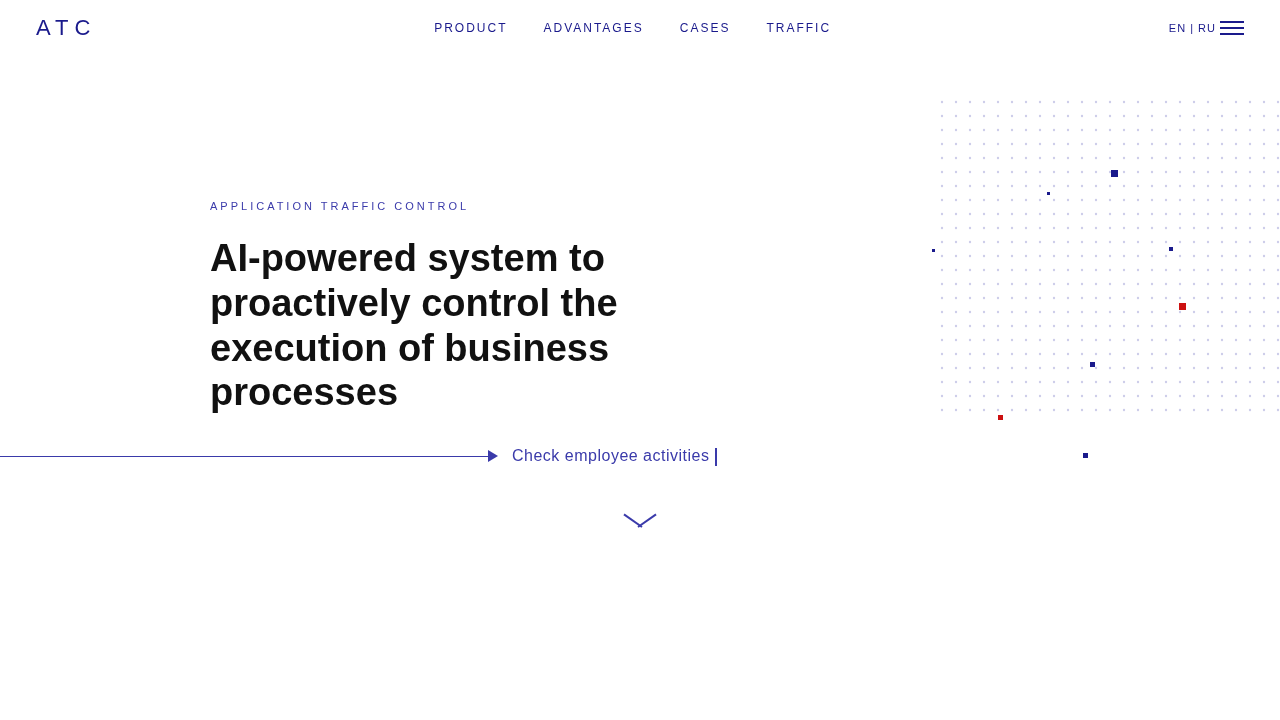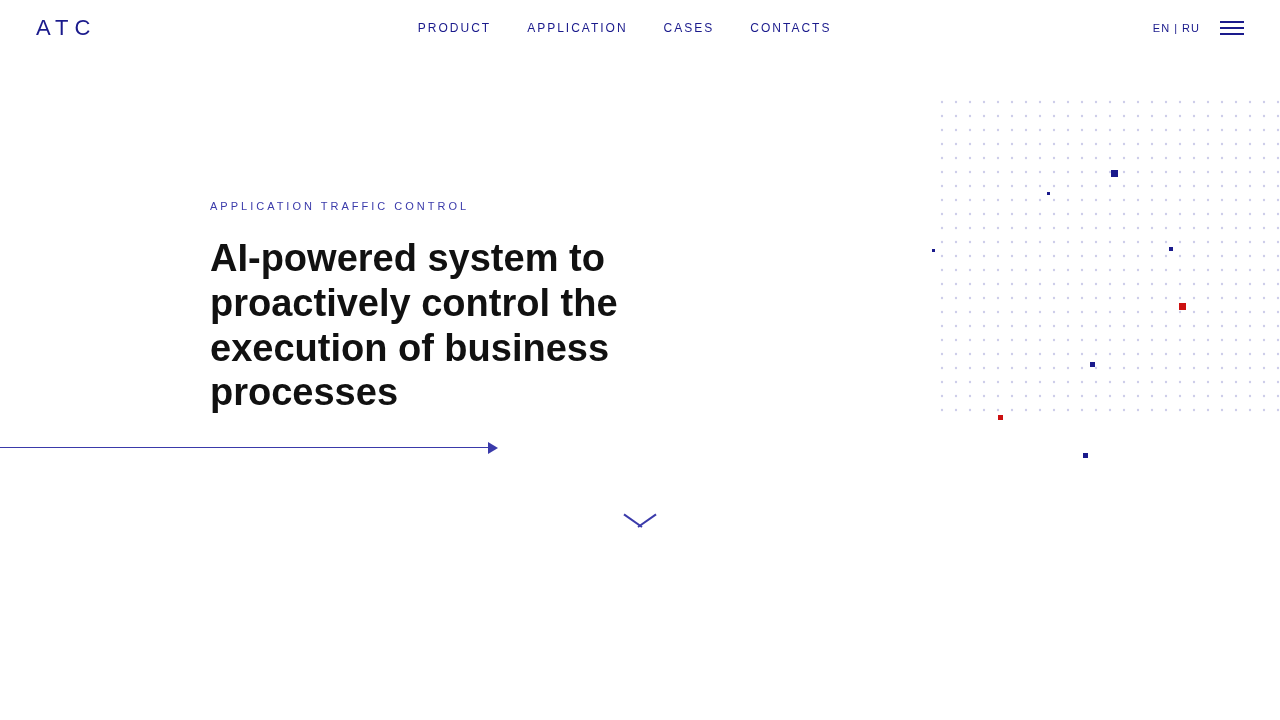--- a/index.html
+++ b/index.html
@@ -46,21 +46,21 @@
       letter-spacing: 2px;
       color: #1a1a8c;
       text-decoration: none;
       font-weight: 400;
       cursor: pointer;
     }
 
     .header-right {
       display: flex;
       align-items: center;
-      gap: 20px;
+      gap: 4px;
     }
 
     .lang-switcher {
       font-size: 11px;
       color: #1a1a8c;
       letter-spacing: 1px;
     }
 
     .hamburger {
       display: flex;
@@ -215,23 +215,23 @@
     }
   </style>
 </head>
 <body>
 
 <header>
   <a href="#" class="logo">ATC</a>
 
   <nav>
     <a href="#" class="nav-link">PRODUCT</a>
-    <a href="#" class="nav-link">APPLICATION</a>
+    <a href="#" class="nav-link">ADVANTAGES</a>
     <a href="#" class="nav-link">CASES</a>
-    <a href="#" class="nav-link">CONTACTS</a>
+    <a href="#" class="nav-link">TRAFFIC</a>
   </nav>
 
   <div class="header-right">
     <div class="lang-switcher">
       <span>EN</span>
       <span> | </span>
       <span>RU</span>
     </div>
     <div class="hamburger">
       <div class="hamburger-line"></div>
@@ -263,19 +263,22 @@
 
   <section class="hero">
     <p class="subtitle">APPLICATION TRAFFIC CONTROL</p>
     <h1 class="headline">AI-powered system to proactively control the execution of business processes</h1>
   </section>
 
   <div class="cta-line">
     <div class="arrow-line">
       <div class="arrow-head"></div>
     </div>
+    <span class="cta-text">
+      Check employee activities <span class="cursor"></span>
+    </span>
   </div>
 
   <div class="scroll-indicator">
     <div class="chevron-down"></div>
   </div>
 
 </main>
 
 </body></html>

